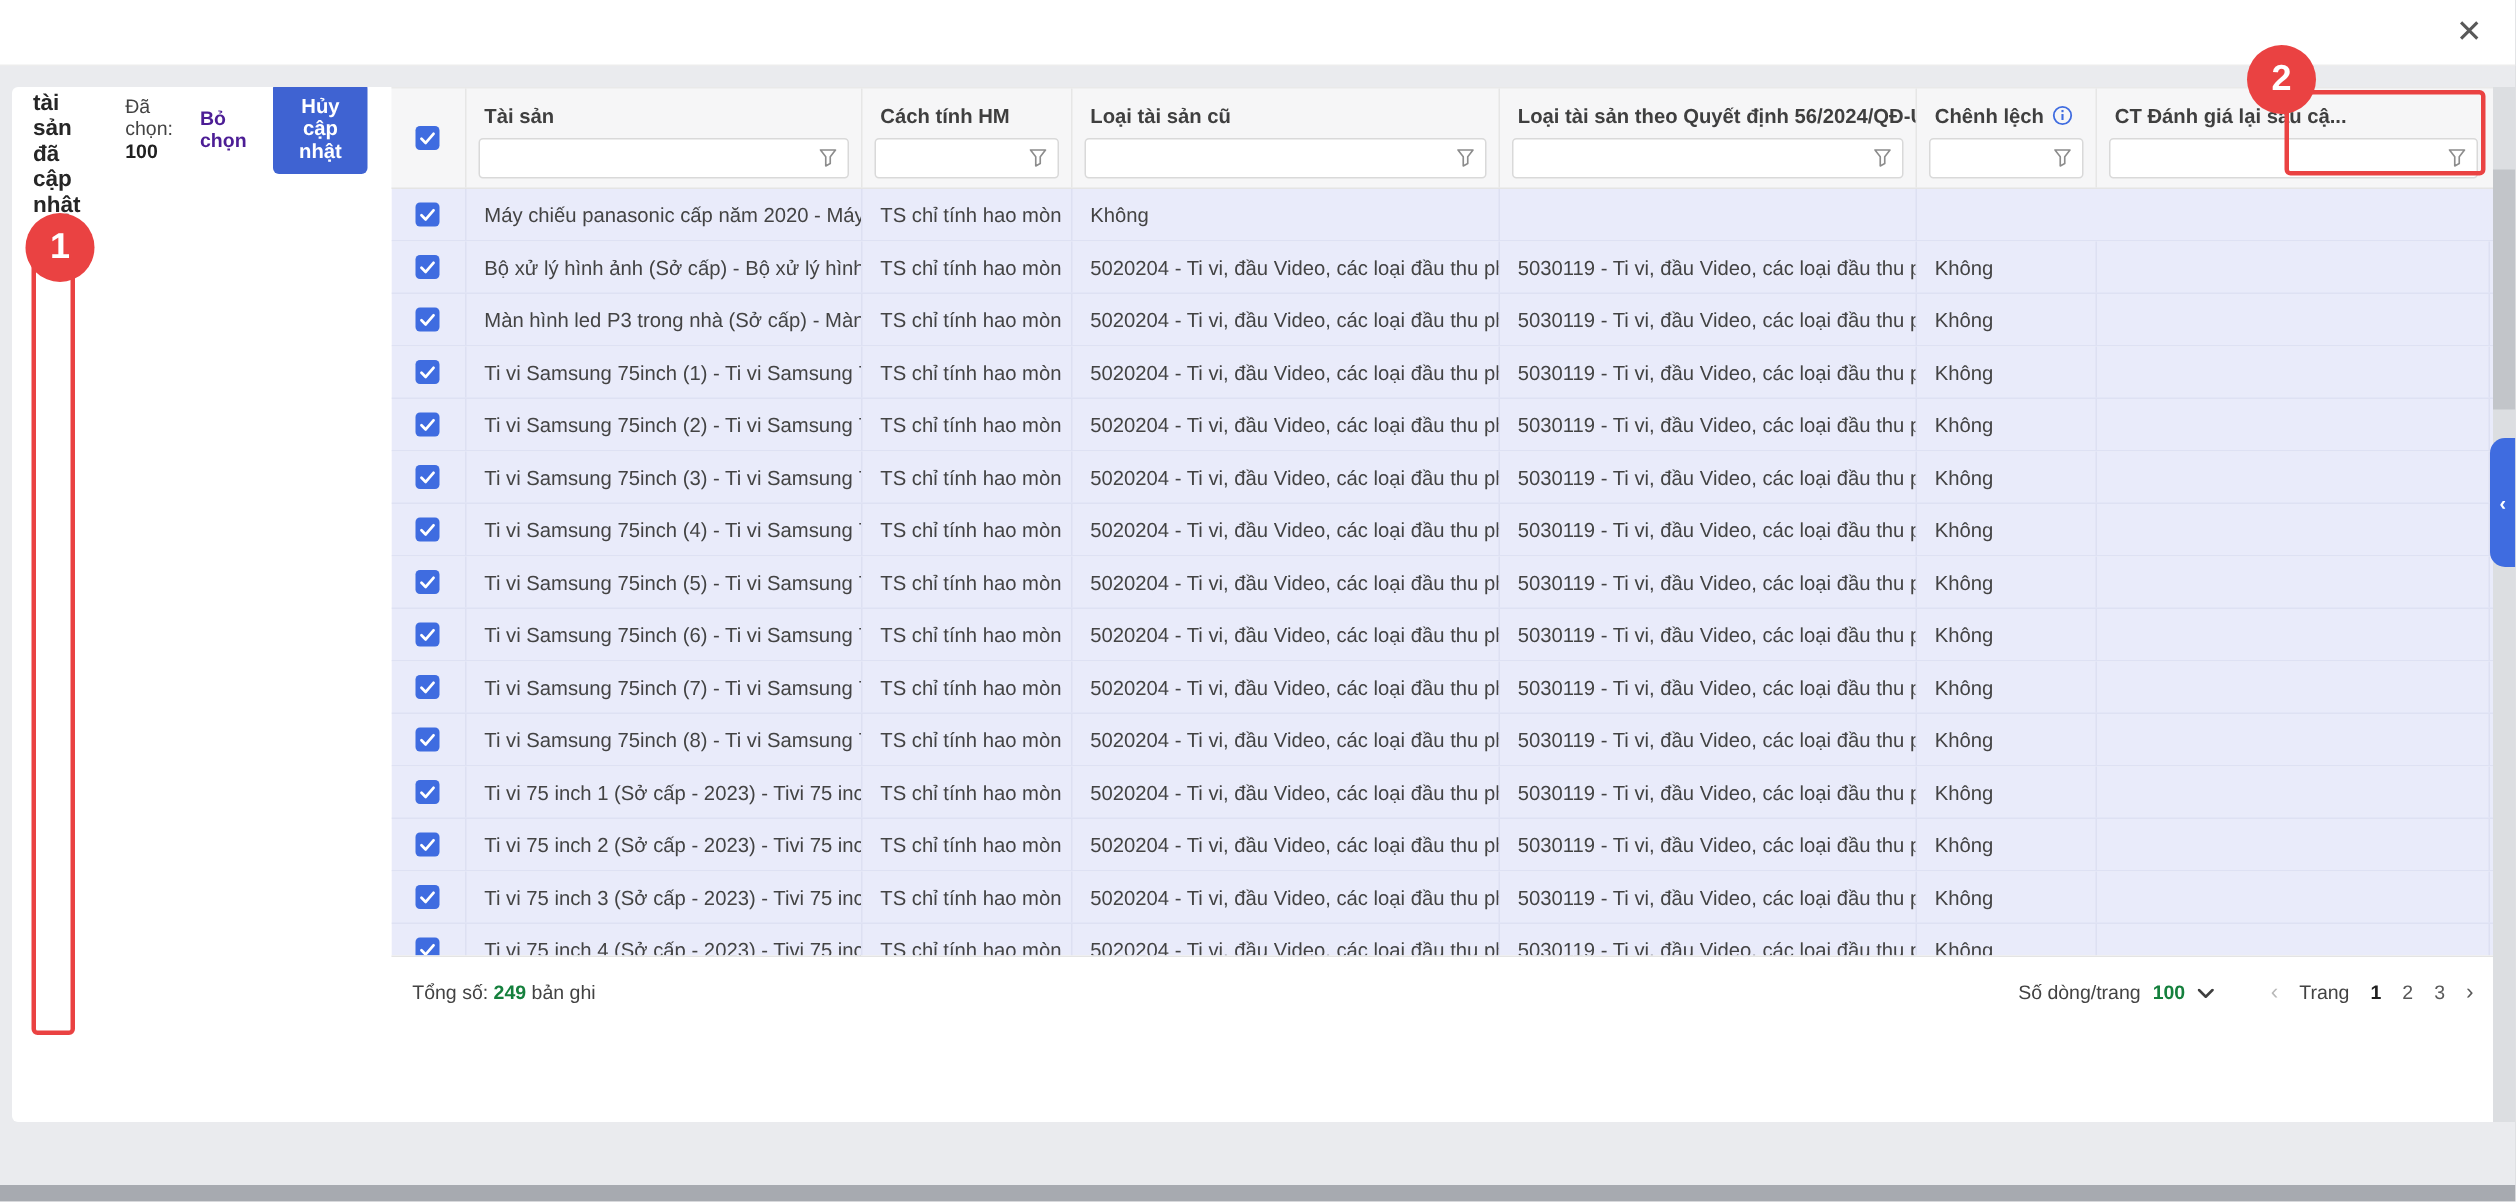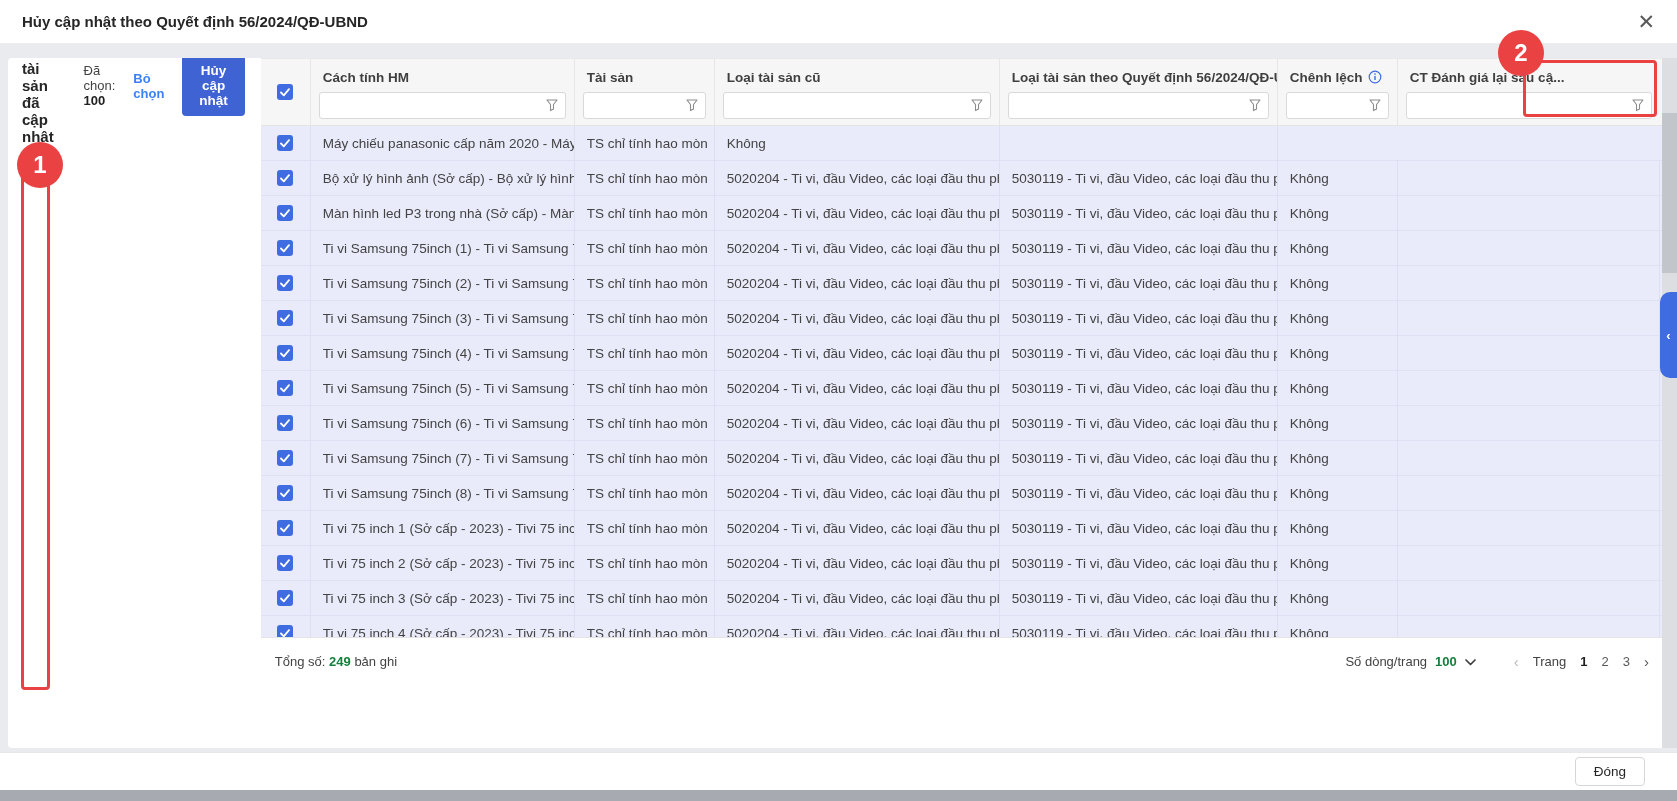--- a/index.html
+++ b/index.html
@@ -22,21 +22,21 @@
   .panel {
     position:absolute; left:8px; top:58px; width:1661px; height:690px;
     background:#ffffff; border-radius:4px; overflow:hidden;
     display:flex; 
   }
   .panel-header { height:55px; flex:0 0 55px; display:flex; align-items:center; padding:0 16px 0 14px; }
   .panel-title { font-size:15px; font-weight:bold; color:#262626; }
   .panel-actions { margin-left:auto; display:flex; align-items:center; gap:18px; }
   .sel-text { color:#434343;padding-left:24px; }
   .sel-text b { color:#212121; }
-  .link-deselect { color:#3b82f6; cursor:pointer; font-weight:bold; text-decoration:none; }
+  .link-deselect { color:#4c1d95; cursor:pointer; font-weight:bold; text-decoration:none; }
   .btn-primary {
     background:#3f63d2; color:#ffffff; border:none; border-radius:4px;
     font-family:inherit; font-size:13.5px; font-weight:bold;
     padding:8px 17px; cursor:pointer;
   }
   
   .table { flex:1 1 auto; display:flex; flex-direction:column; min-height:0;
     --cols:50px 264px 140px 285px 278px 120px 262px minmax(0,1fr); }
   .thead {
     flex:0 0 68px; display:grid; grid-template-columns:var(--cols);
@@ -121,21 +121,20 @@
   }
   .ann-circle.one { left:17px; top:142px; }
   .ann-circle.two { left:1498px; top:30px; }
 </style>
 </head>
 <body>
 
 <div class="screen">
 
   <div class="titlebar">
-    <span class="dialog-title">Hủy cập nhật theo Quyết định 56/2024/QĐ-UBND</span>
     <span class="close-x">✕</span>
   </div>
 
   <div class="panel">
 
     <div class="panel-header">
       <span class="panel-title">Danh sách tài sản đã cập nhật</span>
       <div class="panel-actions">
         <span class="sel-text">
           <span>Đã chọn:</span>
@@ -152,30 +151,30 @@
         <div class="hcell">
           <div class="cb-head">
             <span class="checkbox">
               <svg width="10" height="9" viewBox="0 0 10 9">
                   <path d="M1 4.5l2.8 2.8L9 1.2" stroke="#fff" stroke-width="1.8" fill="none" stroke-linecap="round" stroke-linejoin="round"></path>
                 </svg>
             </span>
           </div>
         </div>
         <div class="hcell">
-          <div class="hlabel">Cách tính HM</div>
+          <div class="hlabel">Tài sản</div>
           <div class="hfilter">
             <input type="text" style="">
             <span class="funnel"><svg width="14" height="14" viewBox="0 0 14 14">
                   <path d="M2 2h10L8.5 6.5V11l-3 1.6V6.5L2 2z" fill="none" stroke="#8c8c8c" stroke-width="1.1" stroke-linejoin="round"></path>
                 </svg></span>
           </div>
         </div>
         <div class="hcell">
-          <div class="hlabel">Tài sản</div>
+          <div class="hlabel">Cách tính HM</div>
           <div class="hfilter">
             <input type="text" style="">
             <span class="funnel"><svg width="14" height="14" viewBox="0 0 14 14">
                   <path d="M2 2h10L8.5 6.5V11l-3 1.6V6.5L2 2z" fill="none" stroke="#8c8c8c" stroke-width="1.1" stroke-linejoin="round"></path>
                 </svg></span>
           </div>
         </div>
         <div class="hcell">
           <div class="hlabel">Loại tài sản cũ</div>
           <div class="hfilter">
@@ -484,23 +483,20 @@
             <span class="pg-num active">1</span>
             <span class="pg-num">2</span>
             <span class="pg-num">3</span>
             <span class="pg-arrow next">›</span>
           </div>
         </div>
       </div>
     </div>
   </div>
 
-  <div class="action-bar">
-    <button class="btn-secondary">Đóng</button>
-  </div>
   <div class="bottom-strip"></div>
 
   <div class="vscroll-track">
     <div class="vscroll-thumb"></div>
   </div>
   <div class="side-tab">
     <span>‹</span>
   </div>
 
   <div class="ann-rect one"></div>

